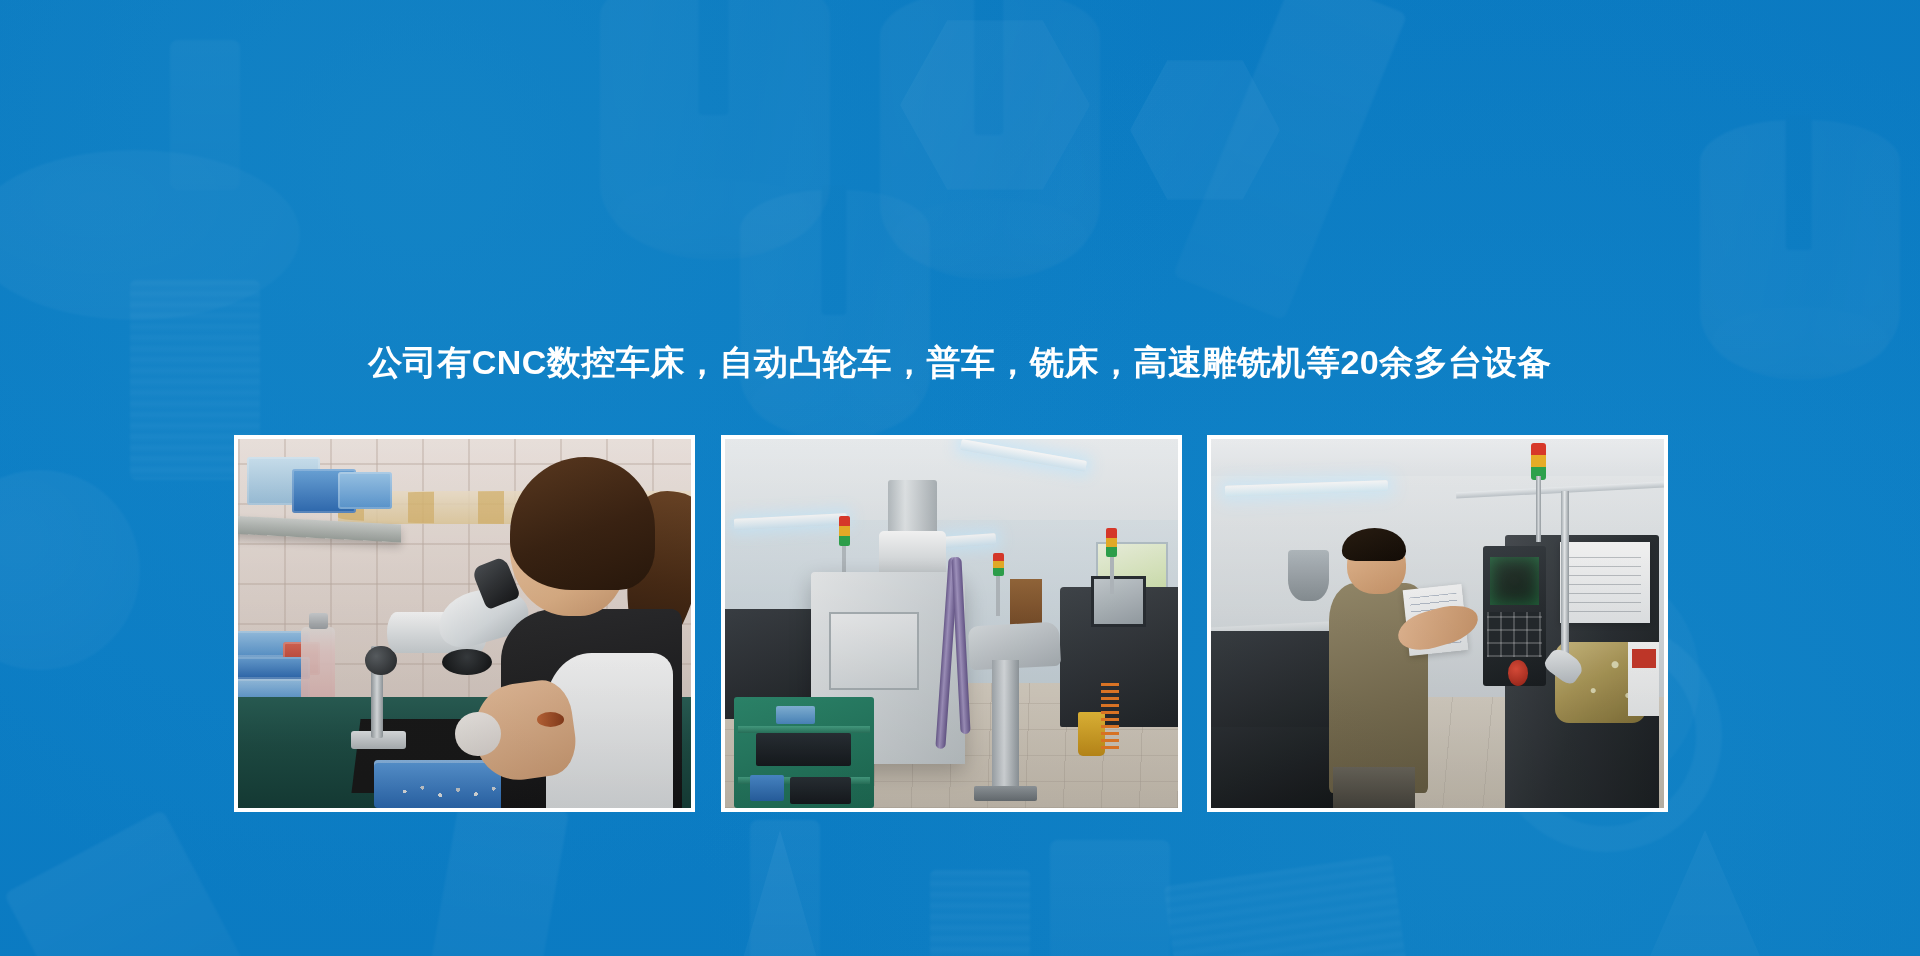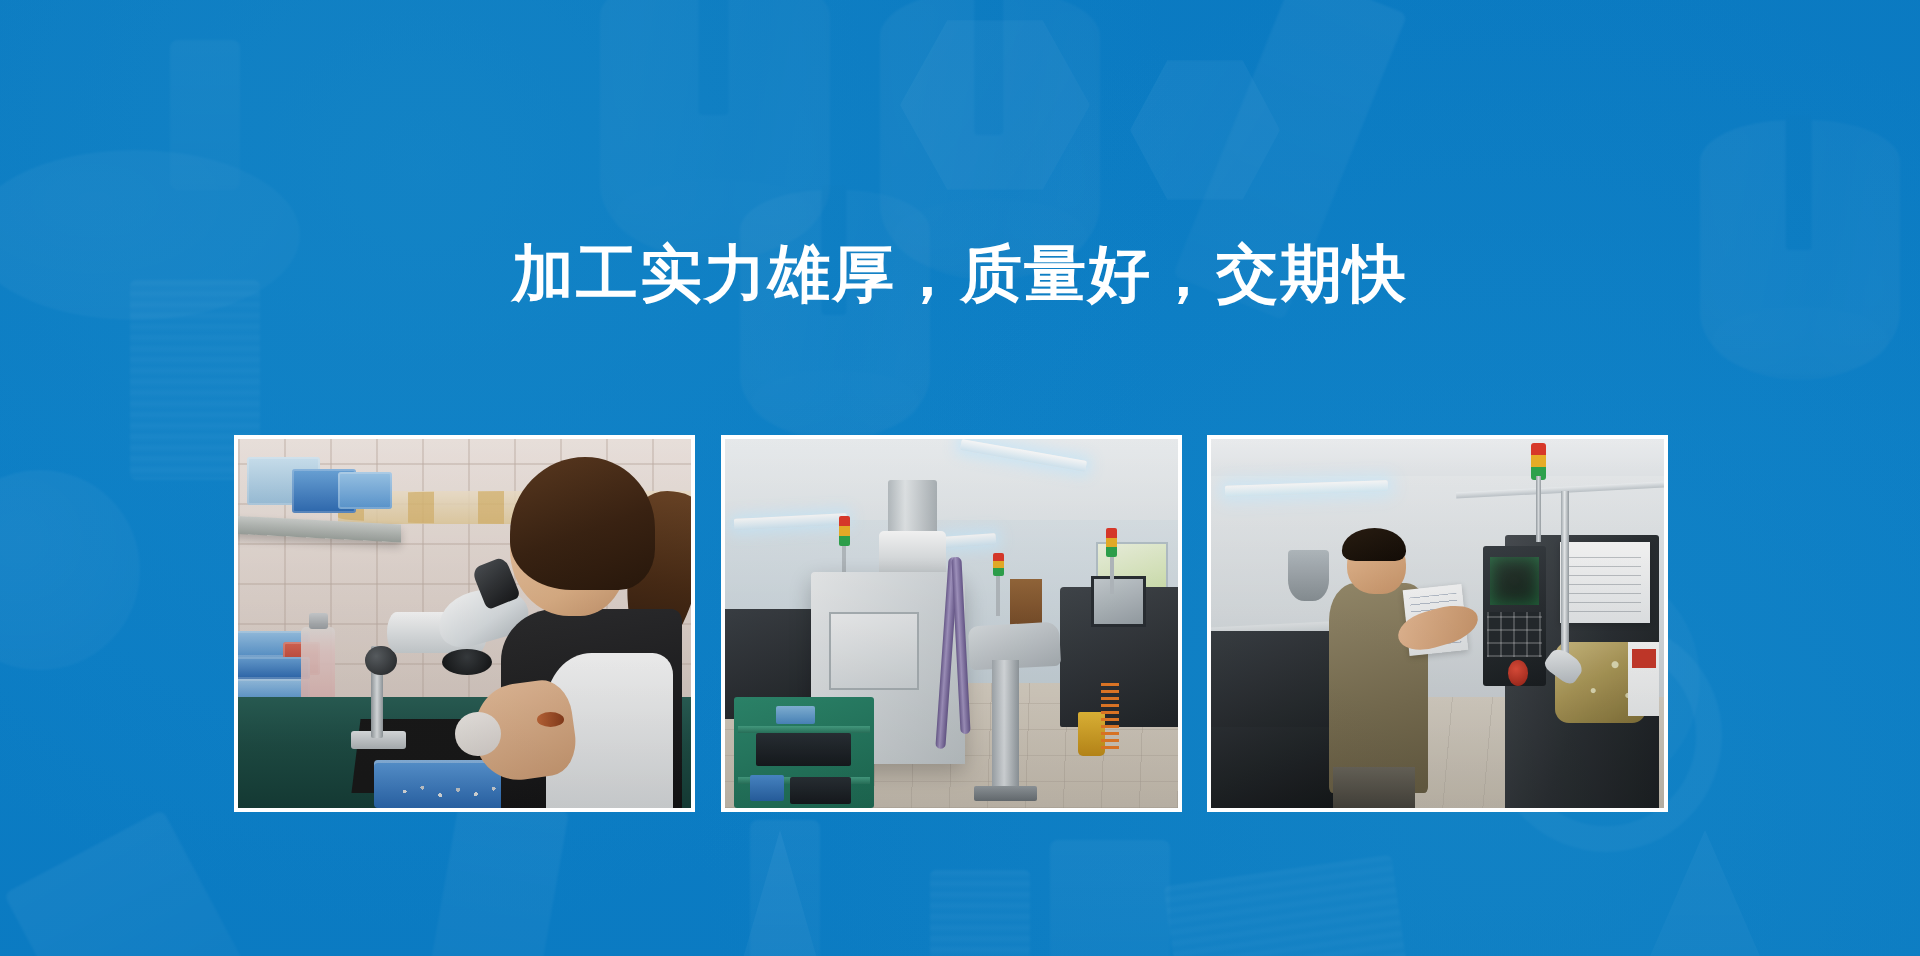--- a/index.html
+++ b/index.html
@@ -640,22 +640,22 @@
 
     <div class="wm wm-rod" style="left:440px; top:800px; width:110px; height:230px; transform:rotate(10deg);"></div>
     <div class="wm wm-rod" style="left:40px; top:840px; width:180px; height:200px; transform:rotate(-28deg);"></div>
 
     <div class="wm wm-disc" style="left:-60px; top:470px; width:200px; height:200px;"></div>
   </div>
   <div class="wash"></div>
 
   <div class="content">
 
-    <div class="headline">加工实力雄厚，质量好，交期快</div>
-
+
+    <div class="subhead">公司有CNC数控车床，自动凸轮车，普车，铣床，高速雕铣机等20余多台设备</div>
 
     <div class="gallery">
 
       <div class="photo">
         <div class="scene">
           <div class="p1-wall"></div>
           <div class="p1-border-strip"></div>
           <div class="p1-shelf"></div>
 
           <div class="p1-basket pale" style="left:2%; top:5%; width:16%; height:13%;"></div>

